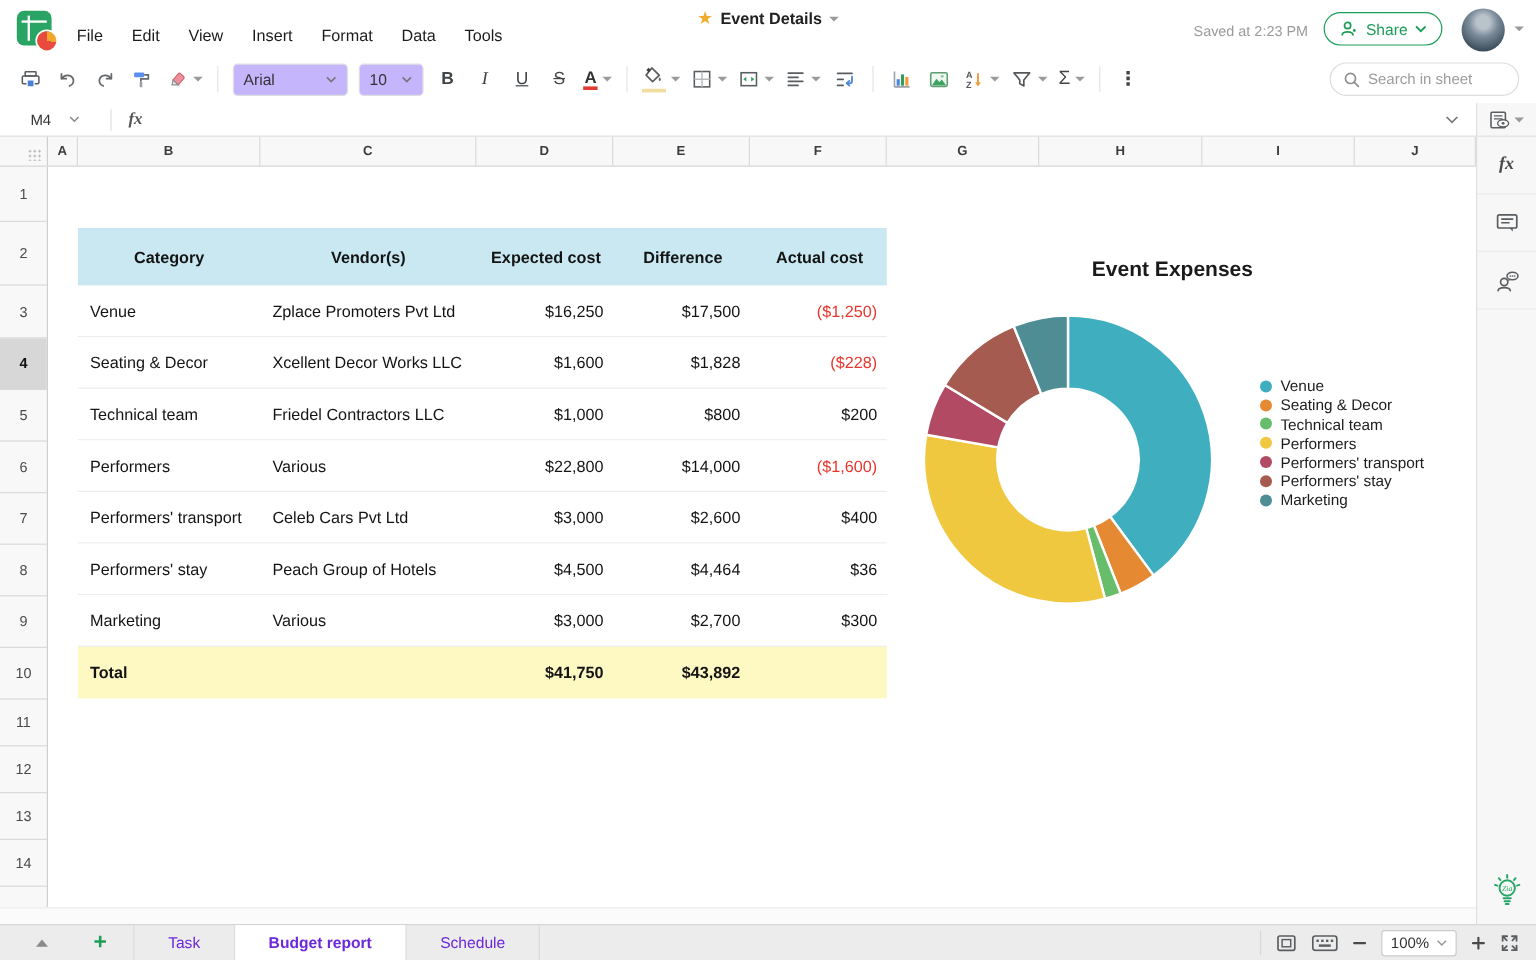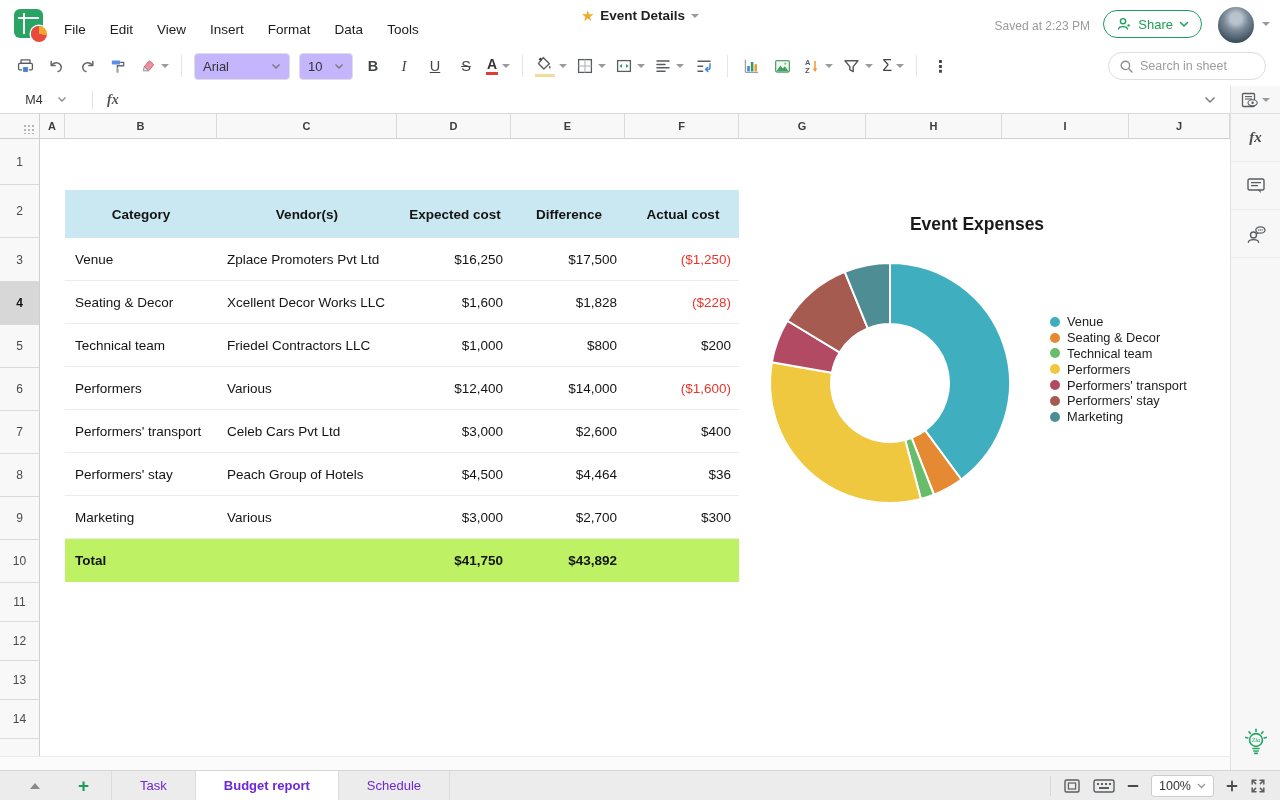--- a/index.html
+++ b/index.html
@@ -69,21 +69,21 @@
     font-size:12px; color:#4a4a4a; cursor:pointer; }
   .rh.sel { background:#d7d7d7; color:#111; font-weight:bold; }
   #sheetbody { position:absolute; left:40px; top:139px; width:1190px; height:631px; background:#fff; overflow:hidden; }
   #hscroll-track { position:absolute; left:0; top:756px; width:1230px; height:14px; background:#fbfbfb; border-top:1px solid #ececec; }
 
   
   #exp-table { position:absolute; left:25px; top:51px; width:674px; }
   .trow { display:flex; width:674px; }
   .trow.head { height:48px; background:#c9e8f1; }
   .trow.data { height:43px; border-bottom:1px solid #ececec; background:#fff; }
-  .trow.total { height:43px; background:#bef264; }
+  .trow.total { height:43px; background:#fef9c3; }
   .tc { display:flex; align-items:center; font-size:13.5px; color:#141414; padding:0 10px; cursor:cell; }
   .trow.head .tc { font-weight:bold; justify-content:center; }
   .tc.num { justify-content:flex-end; padding-right:8px; }
   .tc.neg { color:#e8362d; }
   .trow.total .tc { font-weight:bold; }
 
   
   #chartbox { position:absolute; left:705px; top:56px; width:486px; height:400px; }
   #chart-title { position:absolute; left:0; top:19px; width:464px; text-align:center;
     font-size:17.5px; font-weight:bold; color:#1a1a1a; }
@@ -391,21 +391,21 @@
         <div class="trow data">
           <div class="tc" style="width: 152px;">Technical team</div>
           <div class="tc" style="width: 180px;">Friedel Contractors LLC</div>
           <div class="tc num" style="width: 114px;">$1,000</div>
           <div class="tc num" style="width: 114px;">$800</div>
           <div class="tc num" style="width: 114px;">$200</div>
         </div>
         <div class="trow data">
           <div class="tc" style="width: 152px;">Performers</div>
           <div class="tc" style="width: 180px;">Various</div>
-          <div class="tc num" style="width: 114px;">$12,400</div>
+          <div class="tc num" style="width: 114px;">$22,800</div>
           <div class="tc num" style="width: 114px;">$14,000</div>
           <div class="tc num neg" style="width: 114px;">($1,600)</div>
         </div>
         <div class="trow data">
           <div class="tc" style="width: 152px;">Performers' transport</div>
           <div class="tc" style="width: 180px;">Celeb Cars Pvt Ltd</div>
           <div class="tc num" style="width: 114px;">$3,000</div>
           <div class="tc num" style="width: 114px;">$2,600</div>
           <div class="tc num" style="width: 114px;">$400</div>
         </div>

